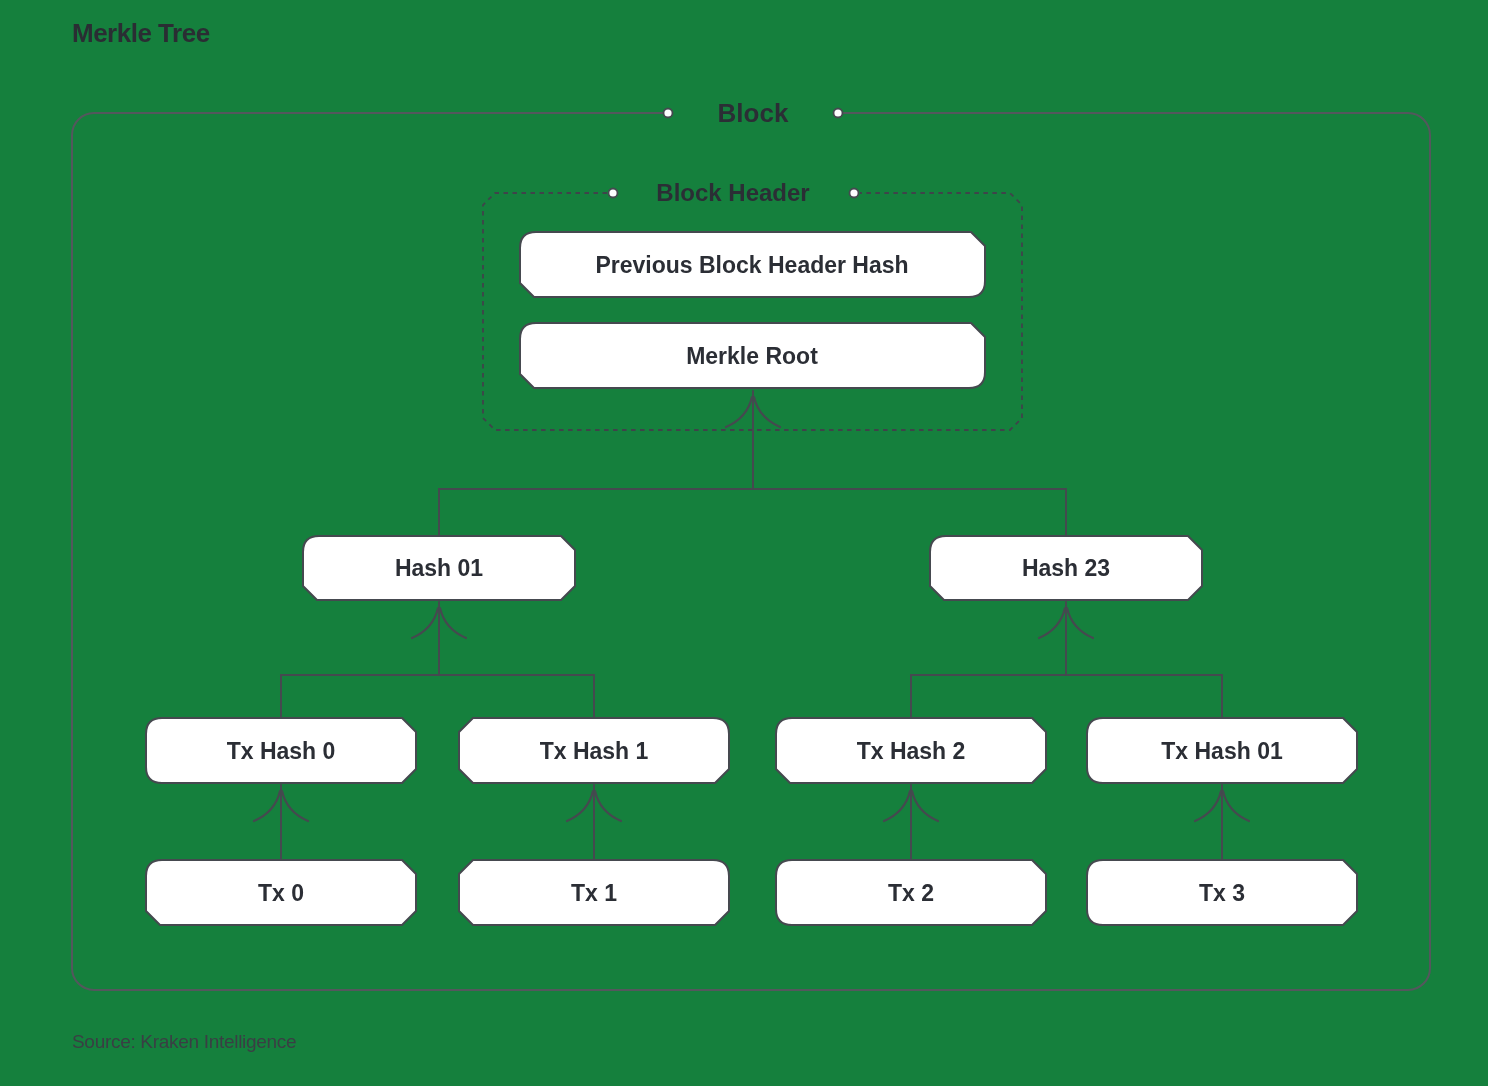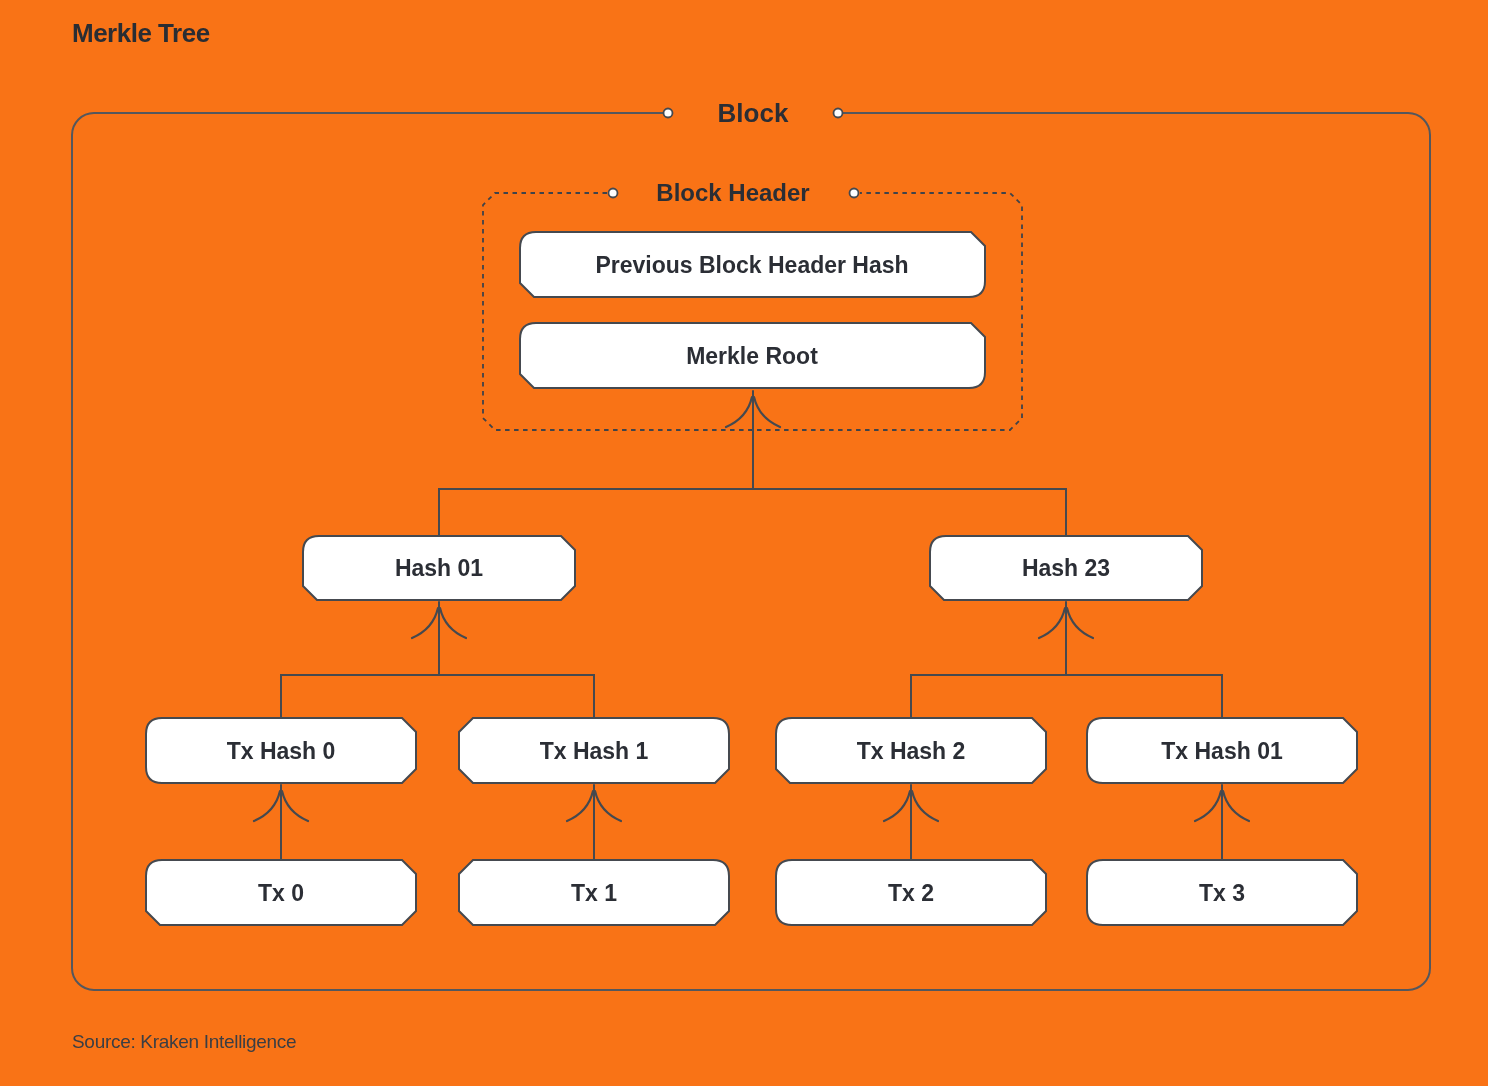--- a/index.html
+++ b/index.html
@@ -1,20 +1,20 @@
 <!DOCTYPE html>
 <html><head>
 <meta charset="utf-8">
 <style>
   html, body { margin: 0; padding: 0; background: #fdfdfe; }
   .figure-wrap {
     position: relative;
     width: 1488px;
     height: 1086px;
-    background: #f97316;
+    background: #15803d;
     font-family: "Liberation Sans", sans-serif;
   }
   svg { display: block; }
   .node-outline { fill: #ffffff; stroke: #45494f; stroke-width: 2; }
   .connector    { fill: none; stroke: #45494f; stroke-width: 2; stroke-linecap: round; }
   .arrow-wings  { fill: none; stroke: #45494f; stroke-width: 2.2; stroke-linecap: round; }
   .outer-border { fill: none; stroke: #54575d; stroke-width: 2; }
   .dashed-border{ fill: none; stroke: #3f434a; stroke-width: 1.8; stroke-dasharray: 4.5 4.5; }
   .gap-circle   { fill: #fdfdfe; stroke: #45494f; stroke-width: 1.8; }
   .node-label   { font-size: 23px; font-weight: bold; fill: #2b2e35; text-anchor: middle; }

